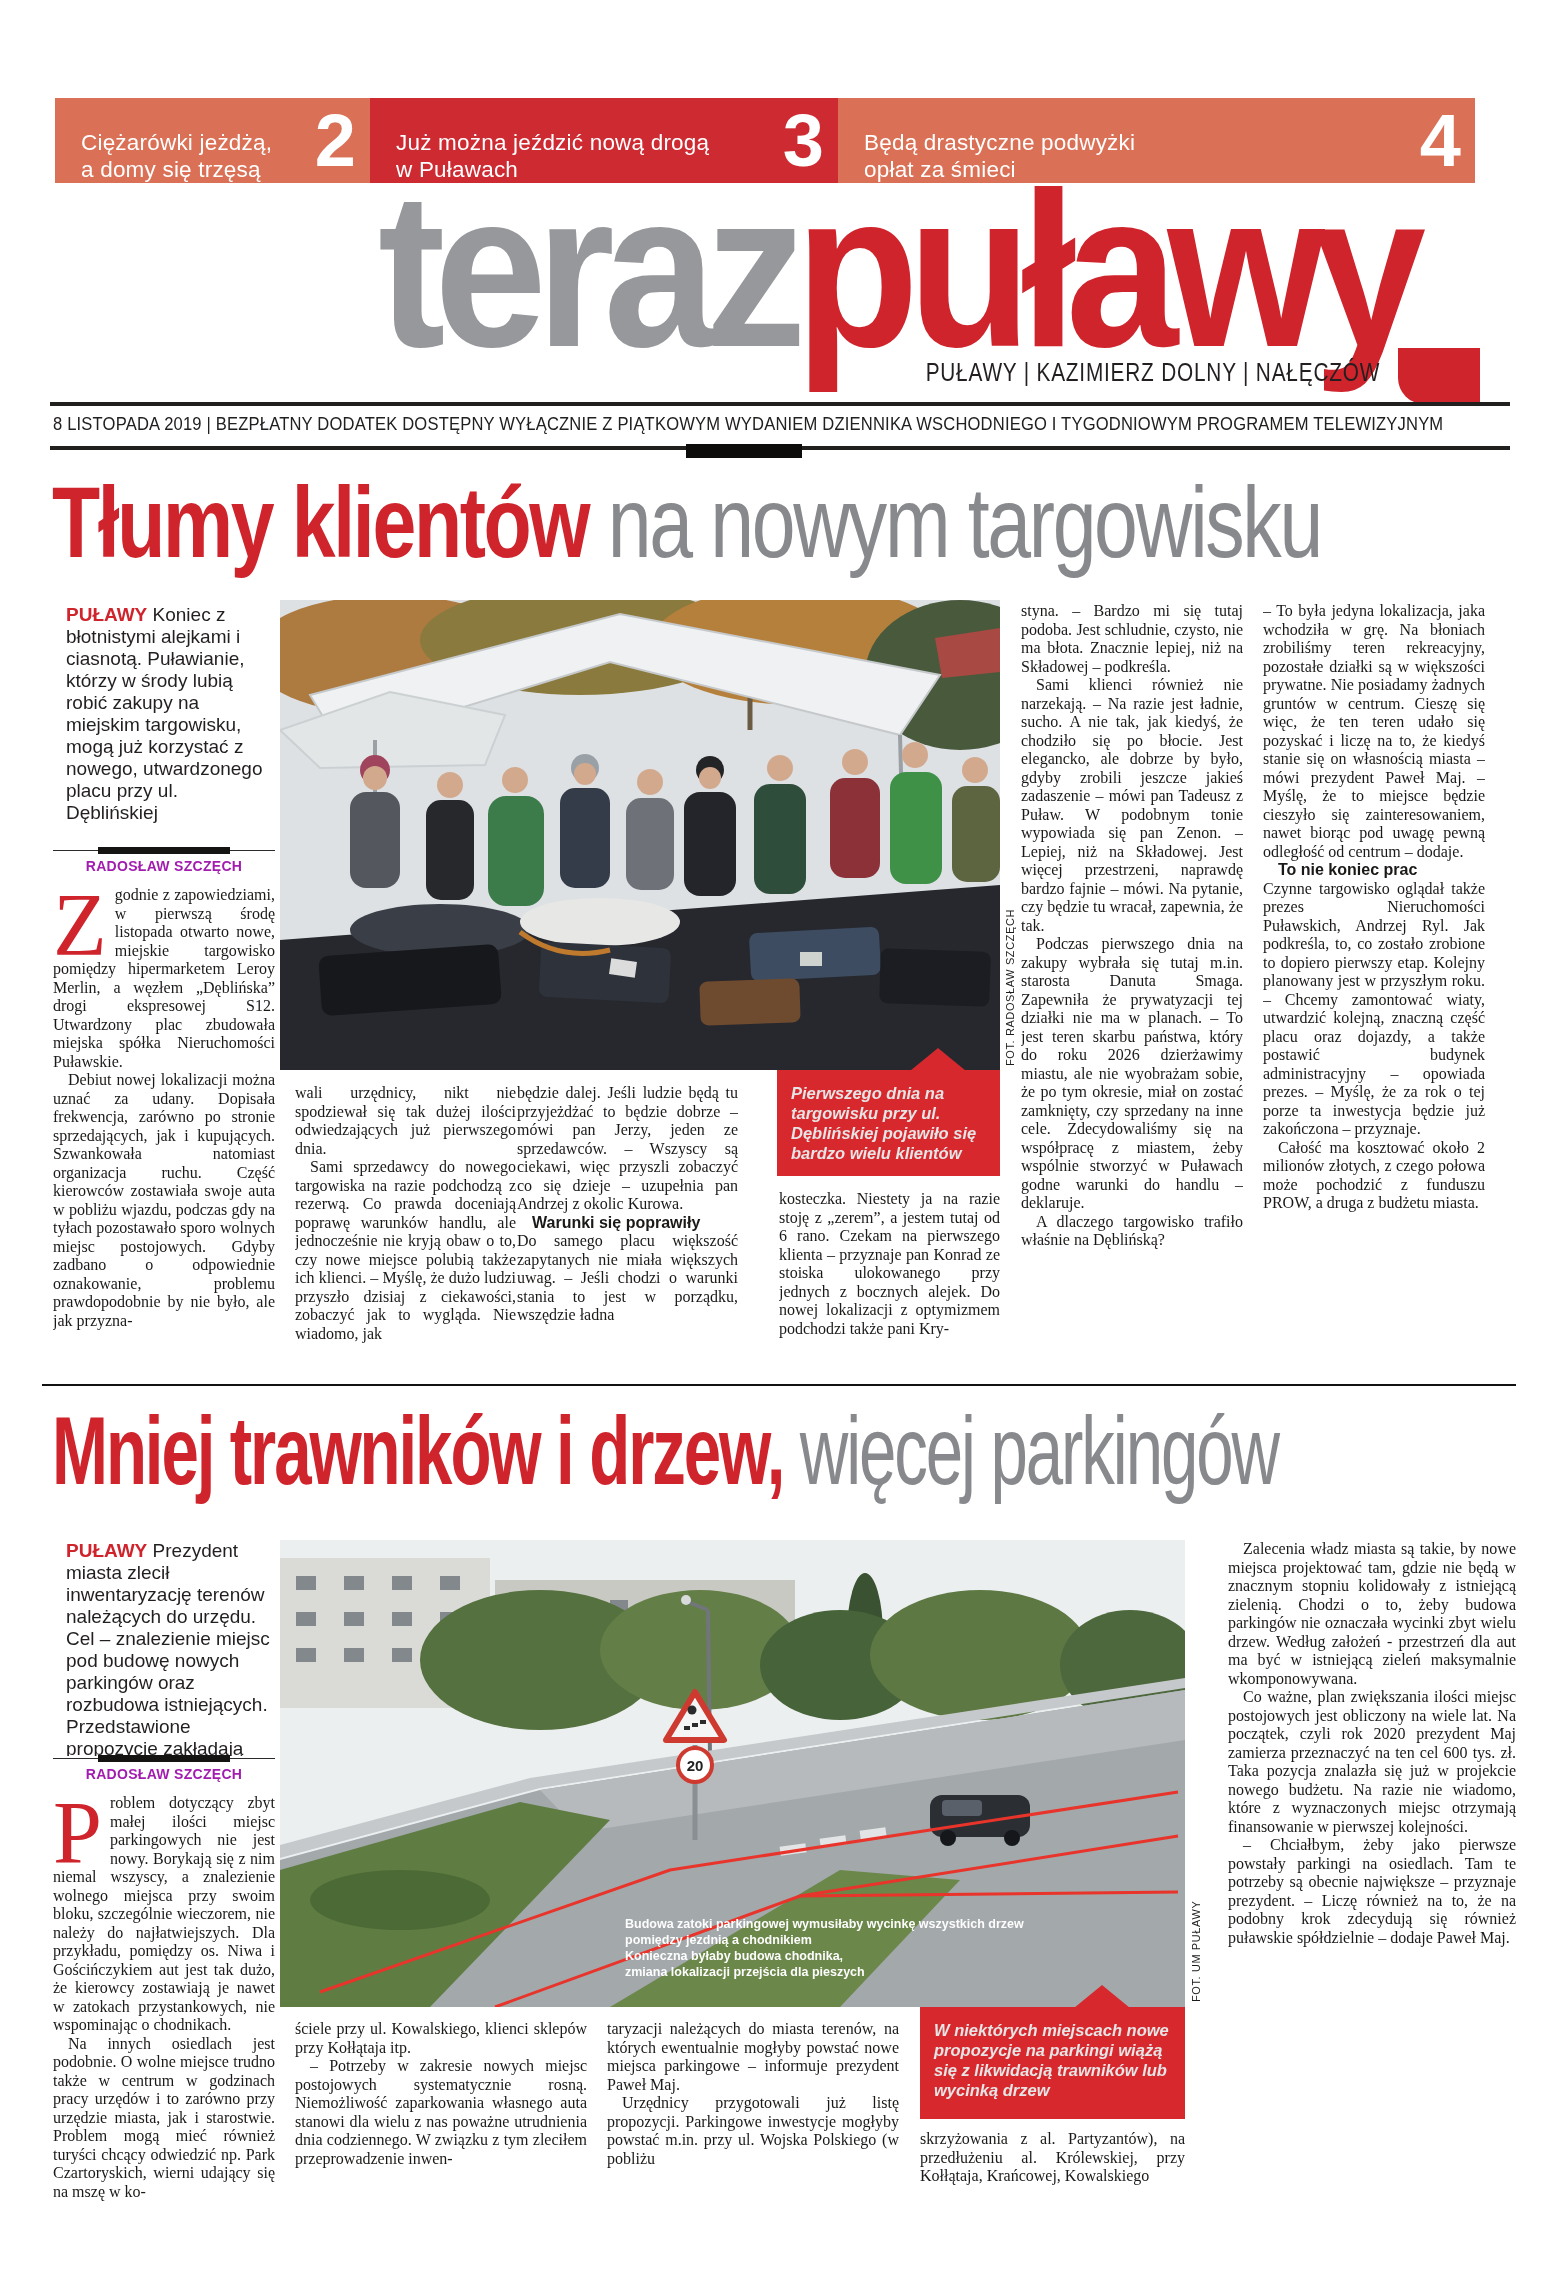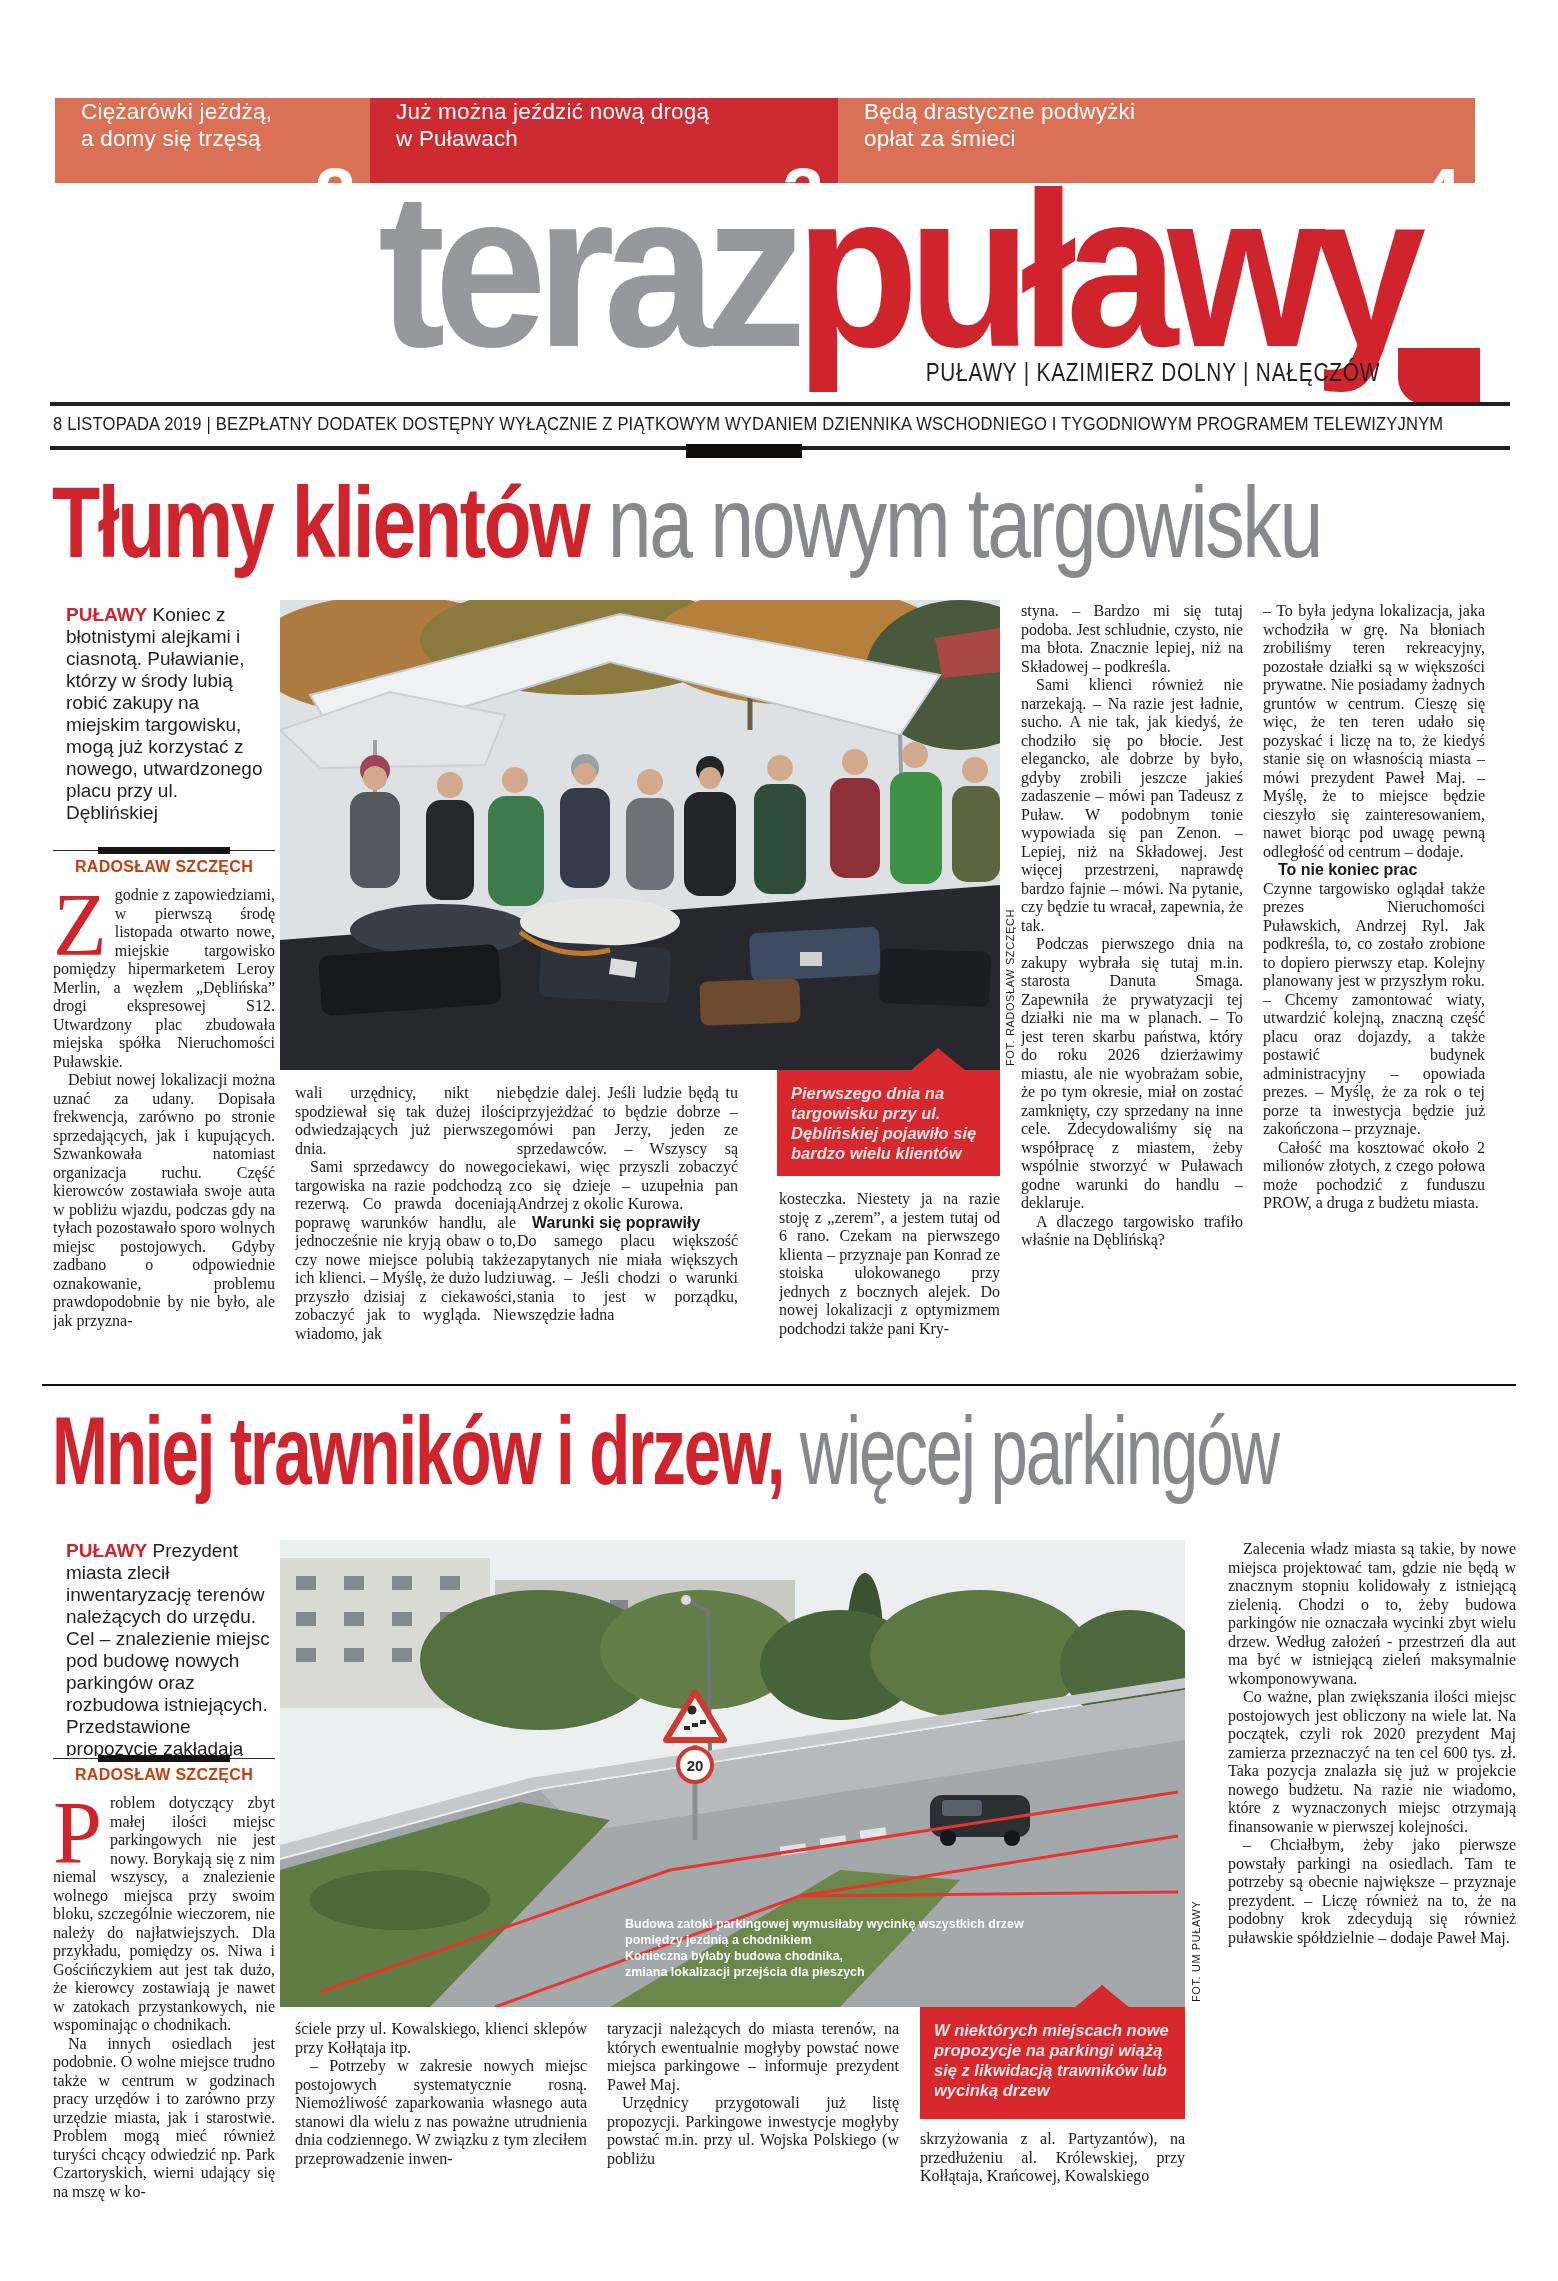--- a/index.html
+++ b/index.html
@@ -1,21 +1,21 @@
 <!DOCTYPE html>
 <html><head>
 <meta charset="utf-8">
 <style>
   html,body{margin:0;padding:0;}
   body{width:1558px;height:2281px;position:relative;background:#fff;
        font-family:"Liberation Sans",sans-serif;color:#1e1b19;overflow:hidden;}
 
   
   #strip{position:absolute;left:55px;top:98px;height:85px;display:flex;}
-  .strip-block{box-sizing:border-box;display:flex;align-items:flex-start;color:#fff;flex-direction:column;}
+  .strip-block{box-sizing:border-box;display:flex;align-items:flex-end;color:#fff;}
   .strip-salmon{background:#da7156;}
   .strip-red{background:#ce2a32;}
   .strip-text{padding-left:26px;font-size:22.5px;line-height:27px;letter-spacing:.2px;}
   .strip-num{margin-left:auto;margin-right:14px;font-size:74px;font-weight:bold;line-height:85px;}
 
   
   #logo{position:absolute;left:378px;top:165px;font-size:220px;line-height:210px;font-weight:bold;
         letter-spacing:-12px;transform:scaleX(.92);transform-origin:left top;white-space:nowrap;}
   #logo .lg1{color:#96989b;}
   #logo .lg2{color:#d0242c;}
@@ -38,21 +38,21 @@
   #article-divider{position:absolute;left:42px;width:1474px;top:1384px;border-top:2px solid #111;}
 
   
   .intro{position:absolute;font-size:19px;line-height:22px;color:#231f20;overflow:hidden;}
   .intro .tag{color:#d0242c;font-weight:bold;}
 
   
   .bylineblock{position:absolute;width:222px;}
   .bl-line{border-top:1px solid #2a2a2a;}
   .bl-bar{width:132px;height:7px;background:#161413;margin:-4px auto 0;}
-  .bl-name{text-align:center;font-weight:bold;font-size:16px;letter-spacing:.3px;margin-top:4px;color:#c2410c;}
+  .bl-name{text-align:center;font-weight:bold;font-size:14px;letter-spacing:.3px;margin-top:4px;color:#a21caf;}
 
   
   .bodycol{position:absolute;font-family:"Liberation Serif",serif;font-size:16px;line-height:18.5px;
            text-align:justify;color:#1b1917;overflow:hidden;}
   .bodycol p{margin:0;text-indent:15px;}
   .bodycol p.noindent{text-indent:0;}
   .subhead{font-family:"Liberation Sans",sans-serif;font-weight:bold;font-size:16px;margin:9px 0 3px;text-indent:0;}
   .dropcap{float:left;color:#d0242c;font-family:"Liberation Serif",serif;font-size:88px;line-height:70px;padding:4px 8px 0 0;}
 
   

